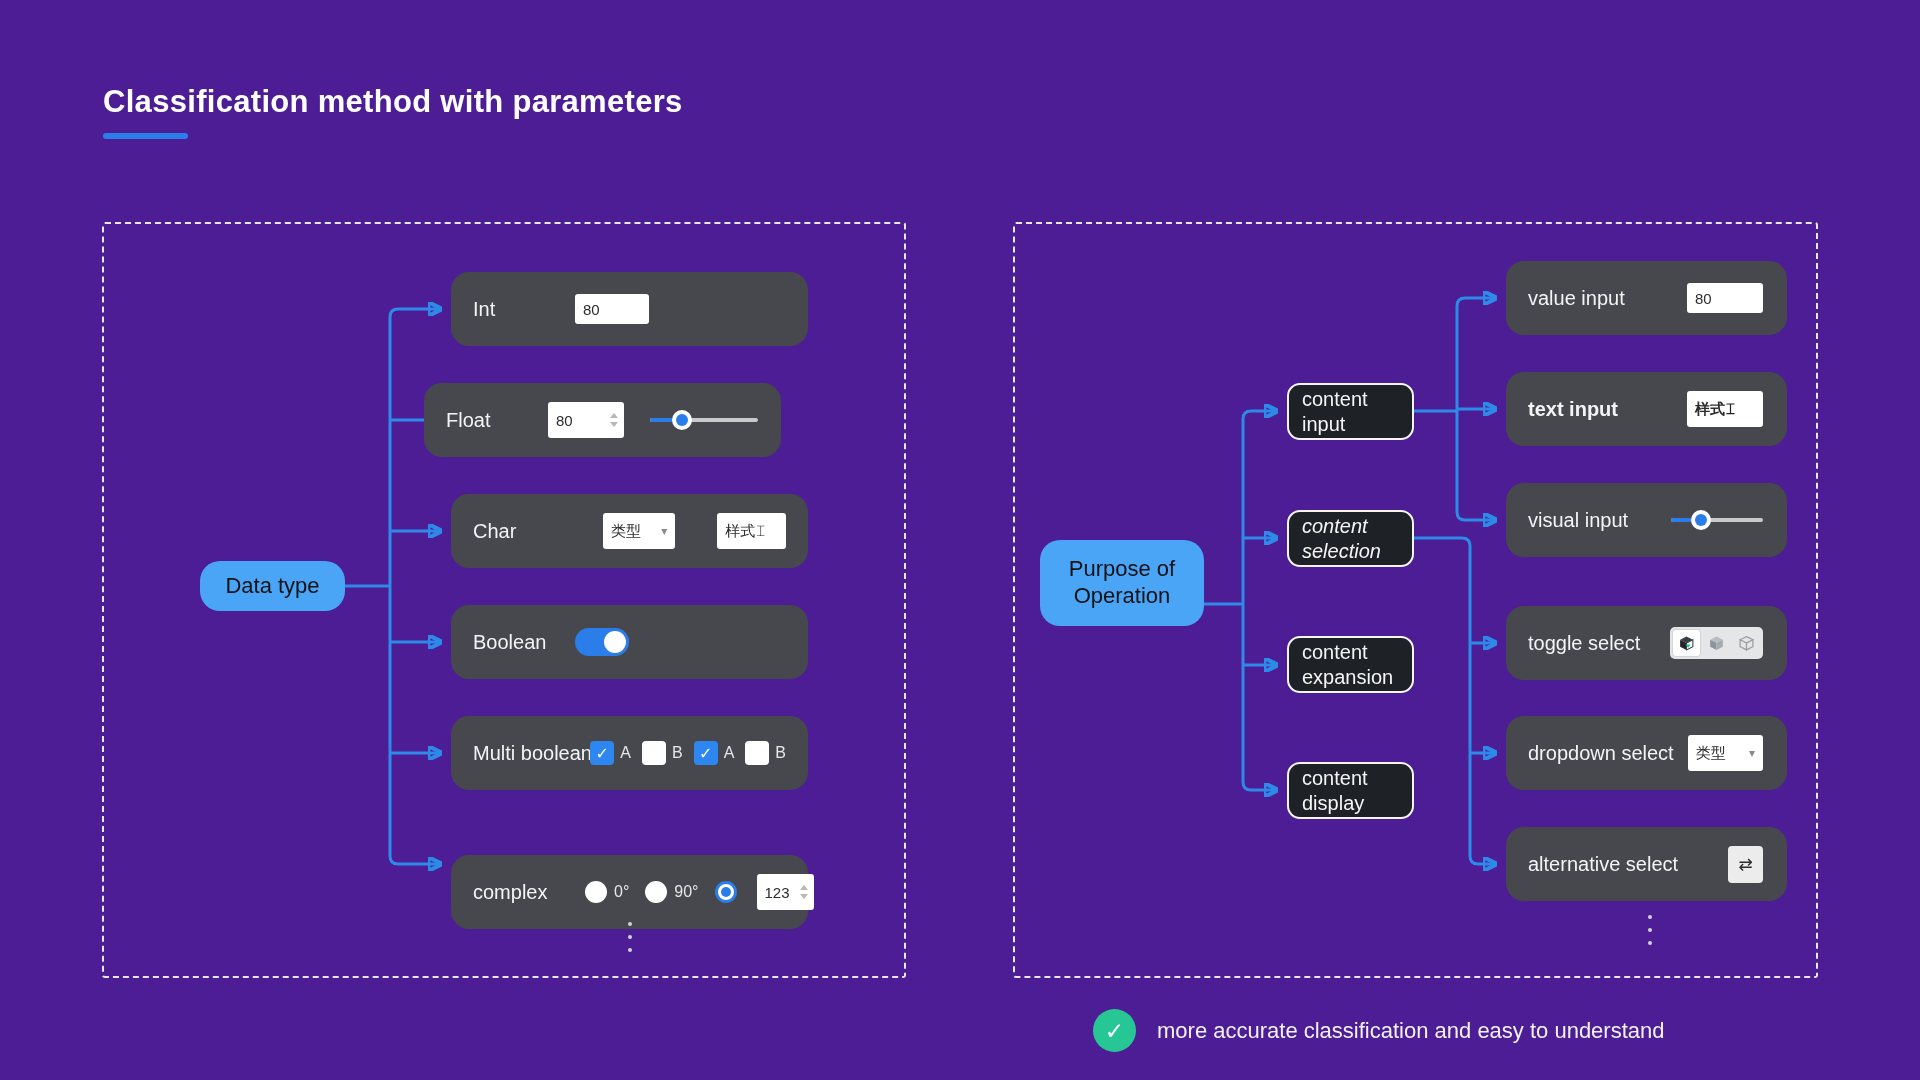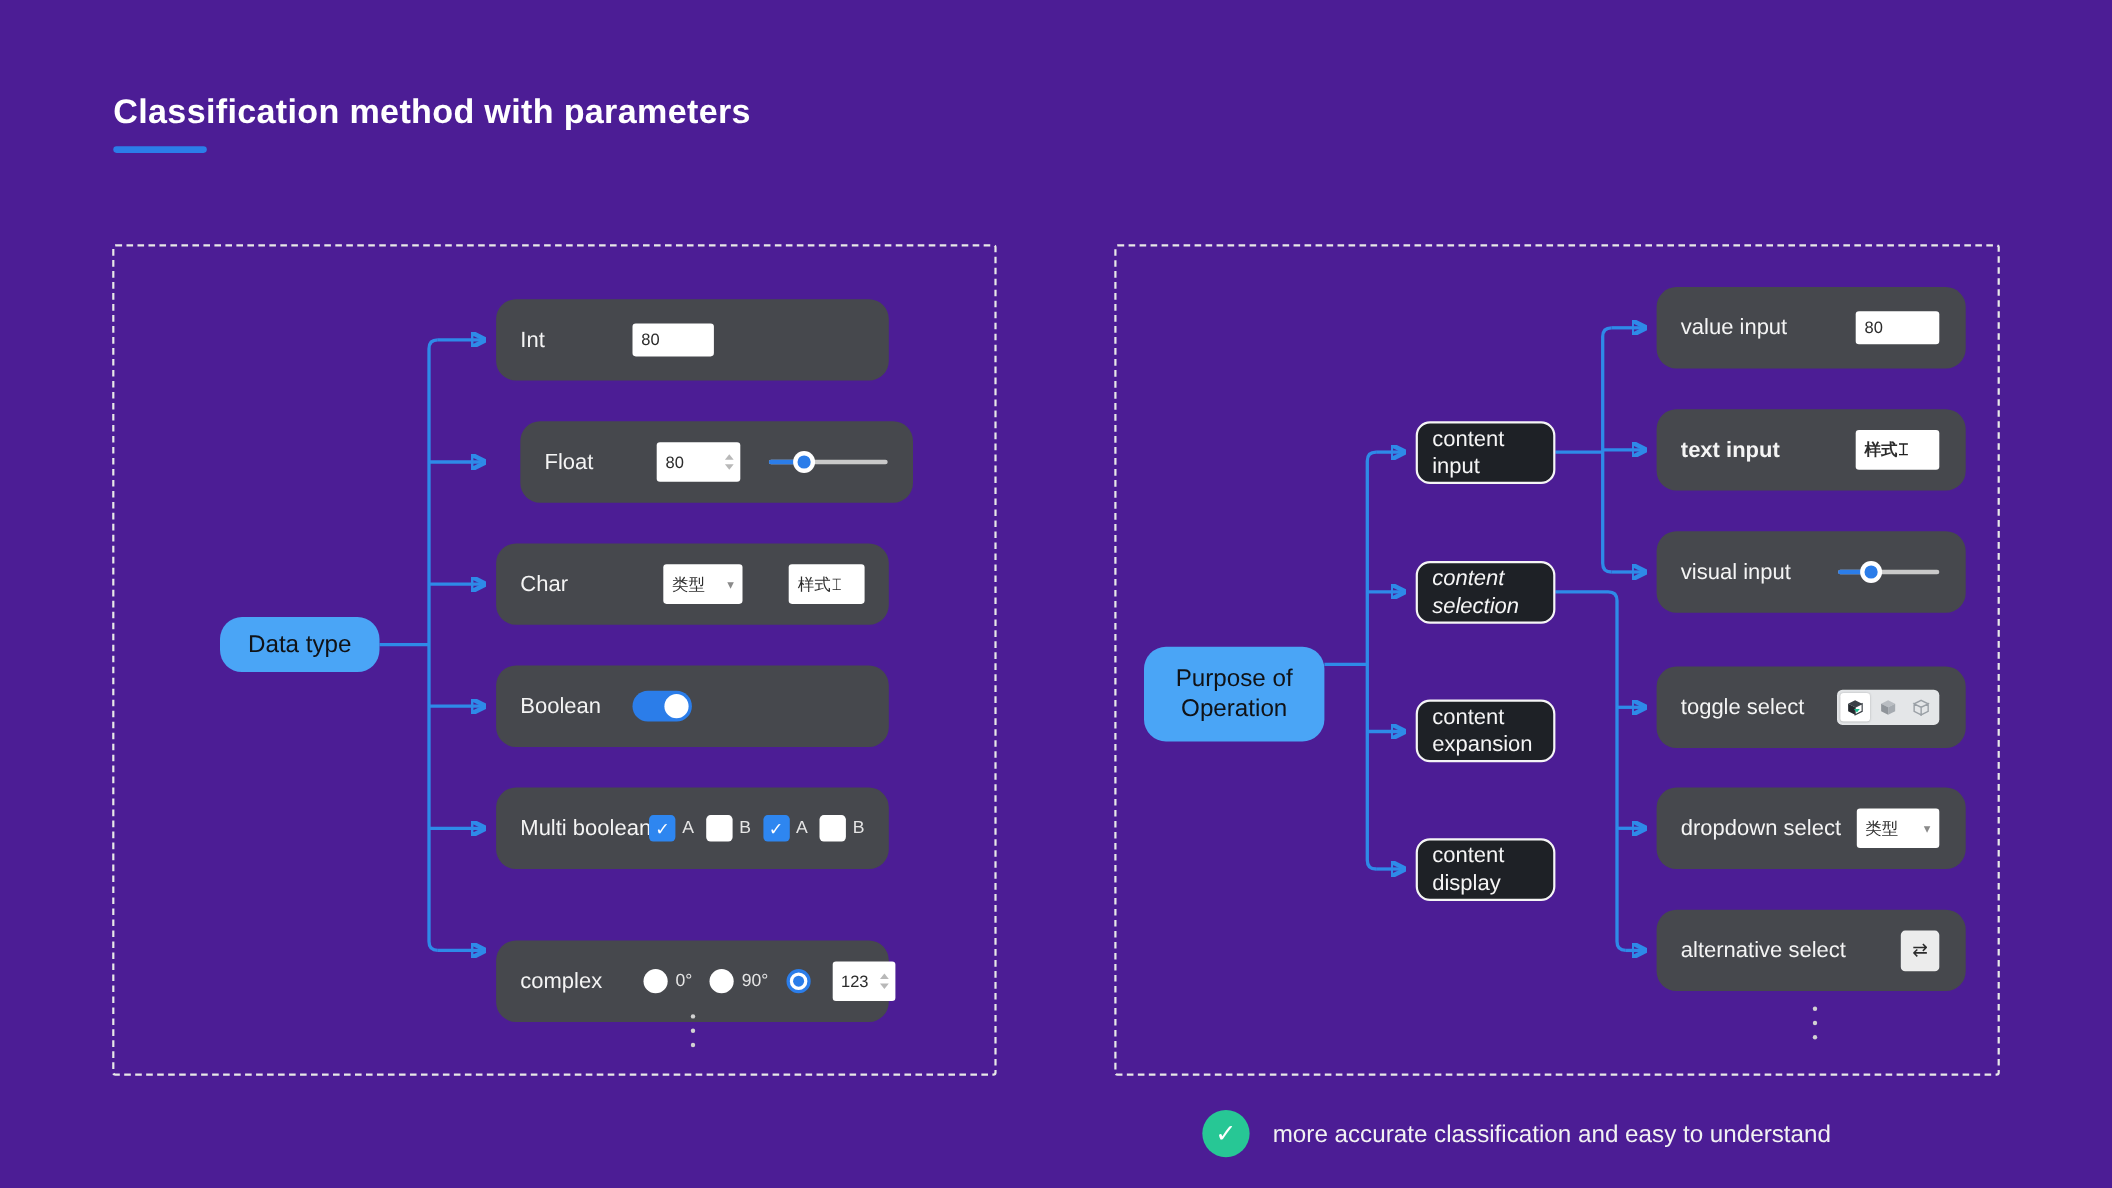--- a/index.html
+++ b/index.html
@@ -173,21 +173,21 @@
     <span>Data type</span>
   </div>
 
   <div class="row row-l" style="left:451px; top:272px;">
     <span class="row-label">Int</span>
     <span class="ti" style="width:74px;">
       <span class="ti-val">80</span>
     </span>
   </div>
 
-  <div class="row row-l" style="left:473px; top:383px;">
+  <div class="row row-l" style="left:424px; top:383px;">
     <span class="row-label">Float</span>
     <span class="ni" style="width:76px;">
       <span class="ti-val">80</span>
       <span class="spin">
           <i class="up"></i>
           <i class="dn"></i>
         </span>
     </span>
     <span class="slider" style="width:108px; margin-left:12px;">
       <span class="track"></span>
@@ -262,21 +262,21 @@
         </span>
     </span>
   </div>
 
   <div class="dots" style="left:628px; top:922px;">
     <i></i>
       <i></i>
       <i></i>
   </div>
 
-  <div class="root-node" style="left:1040px; top:588px; width:164px; height:86px;">
+  <div class="root-node" style="left:1040px; top:540px; width:164px; height:86px;">
     <span>Purpose of Operation</span>
   </div>
 
   <div class="mid-node" style="left:1287px; top:383px;">
     <span>content input</span>
   </div>
   <div class="mid-node" style="left:1287px; top:510px;font-style:italic;">
     <span>content selection</span>
   </div>
   <div class="mid-node" style="left:1287px; top:636px;">

